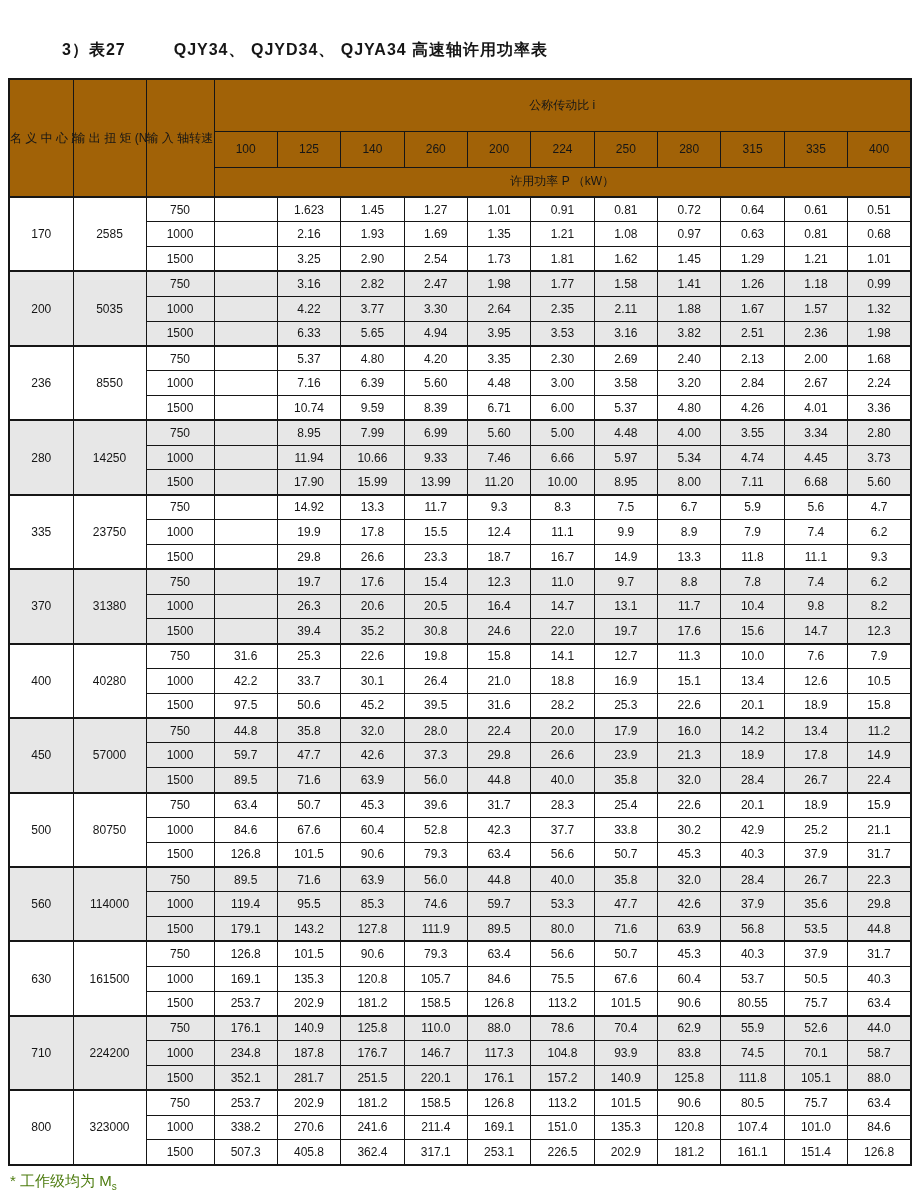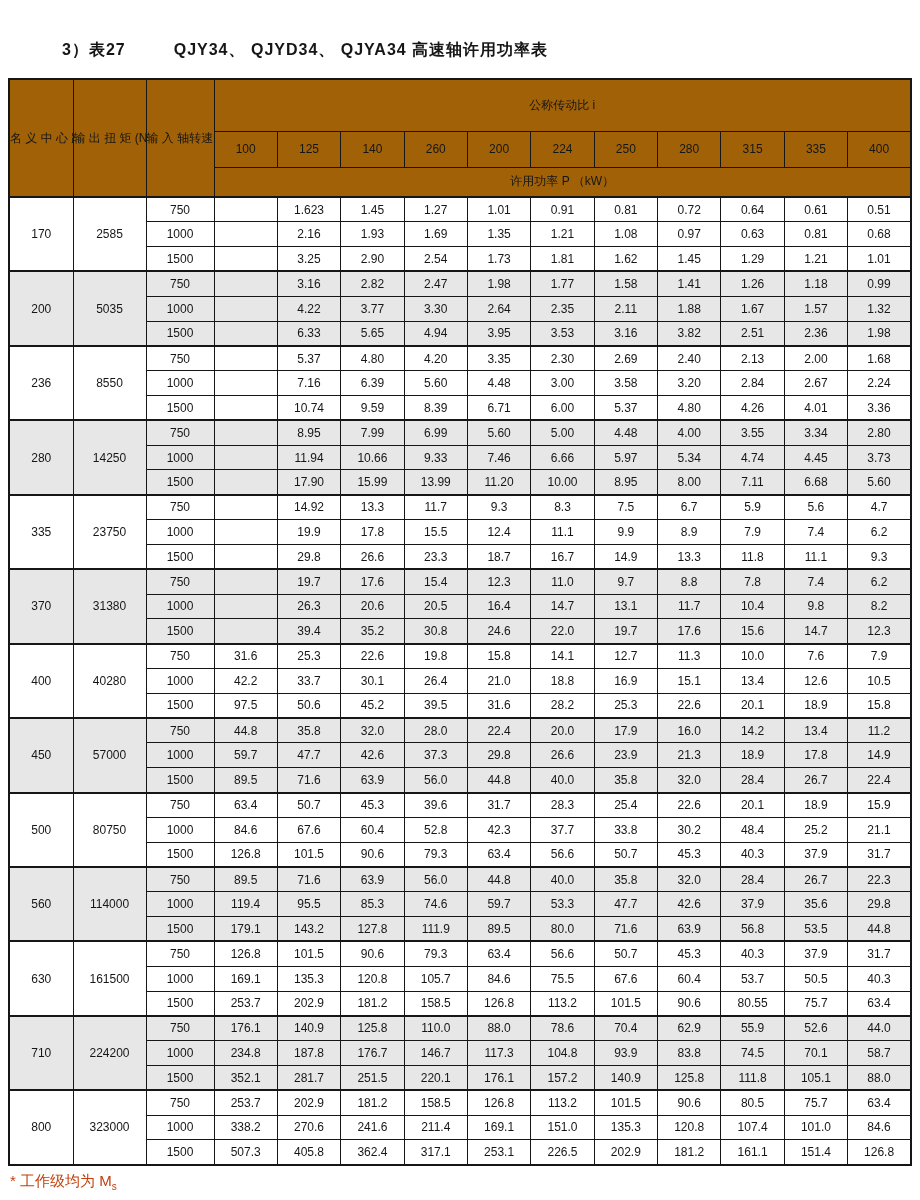--- a/index.html
+++ b/index.html
@@ -25,21 +25,21 @@
   thead th { background:#a16207; }
   th.side { white-space:pre-line; line-height:1.9; font-size:12.5px; }
   tr.hdr-top { height:52px; }
   tr.hdr-ratio { height:36px;margin-left:48px; }
   tr.hdr-power { height:30px;padding-left:23px; }
   tbody tr { height:24.82px; }
   tbody tr.alt td { background:#e7e7e7; }
   tbody tr.group-start td { border-top:2px solid #161616; }
   td.c-speed { }
   .footnote {
-    position:absolute; left:10px; top:1172px; font-size:15px; color:#c2410c;
+    position:absolute; left:10px; top:1172px; font-size:15px; color:#4d7c0f;
   }
   .footnote sub { font-size:10px; }
 </style>
 </head>
 <body>
 
 <div class="page">
 
   <div class="title">
     <span class="t-prefix">3）表27</span><span class="t-main">QJY34、 QJYD34、 QJYA34 高速轴许用功率表</span>
@@ -464,21 +464,21 @@
         <tr>
           <td class="c-speed">1000</td>
           <td>84.6</td>
           <td>67.6</td>
           <td>60.4</td>
           <td>52.8</td>
           <td>42.3</td>
           <td>37.7</td>
           <td>33.8</td>
           <td>30.2</td>
-          <td>48.4</td>
+          <td>42.9</td>
           <td>25.2</td>
           <td>21.1</td>
         </tr>
         <tr>
           <td class="c-speed">1500</td>
           <td>126.8</td>
           <td>101.5</td>
           <td>90.6</td>
           <td>79.3</td>
           <td>63.4</td>

